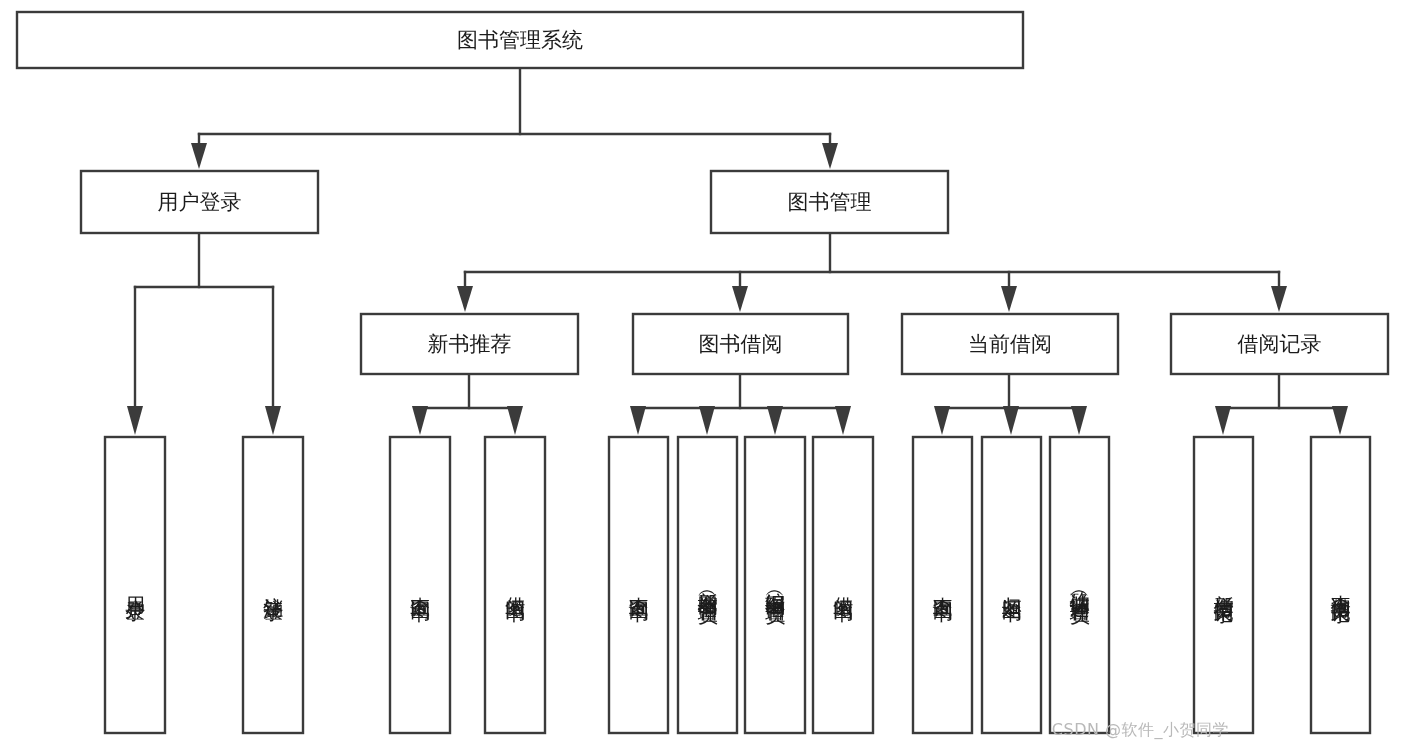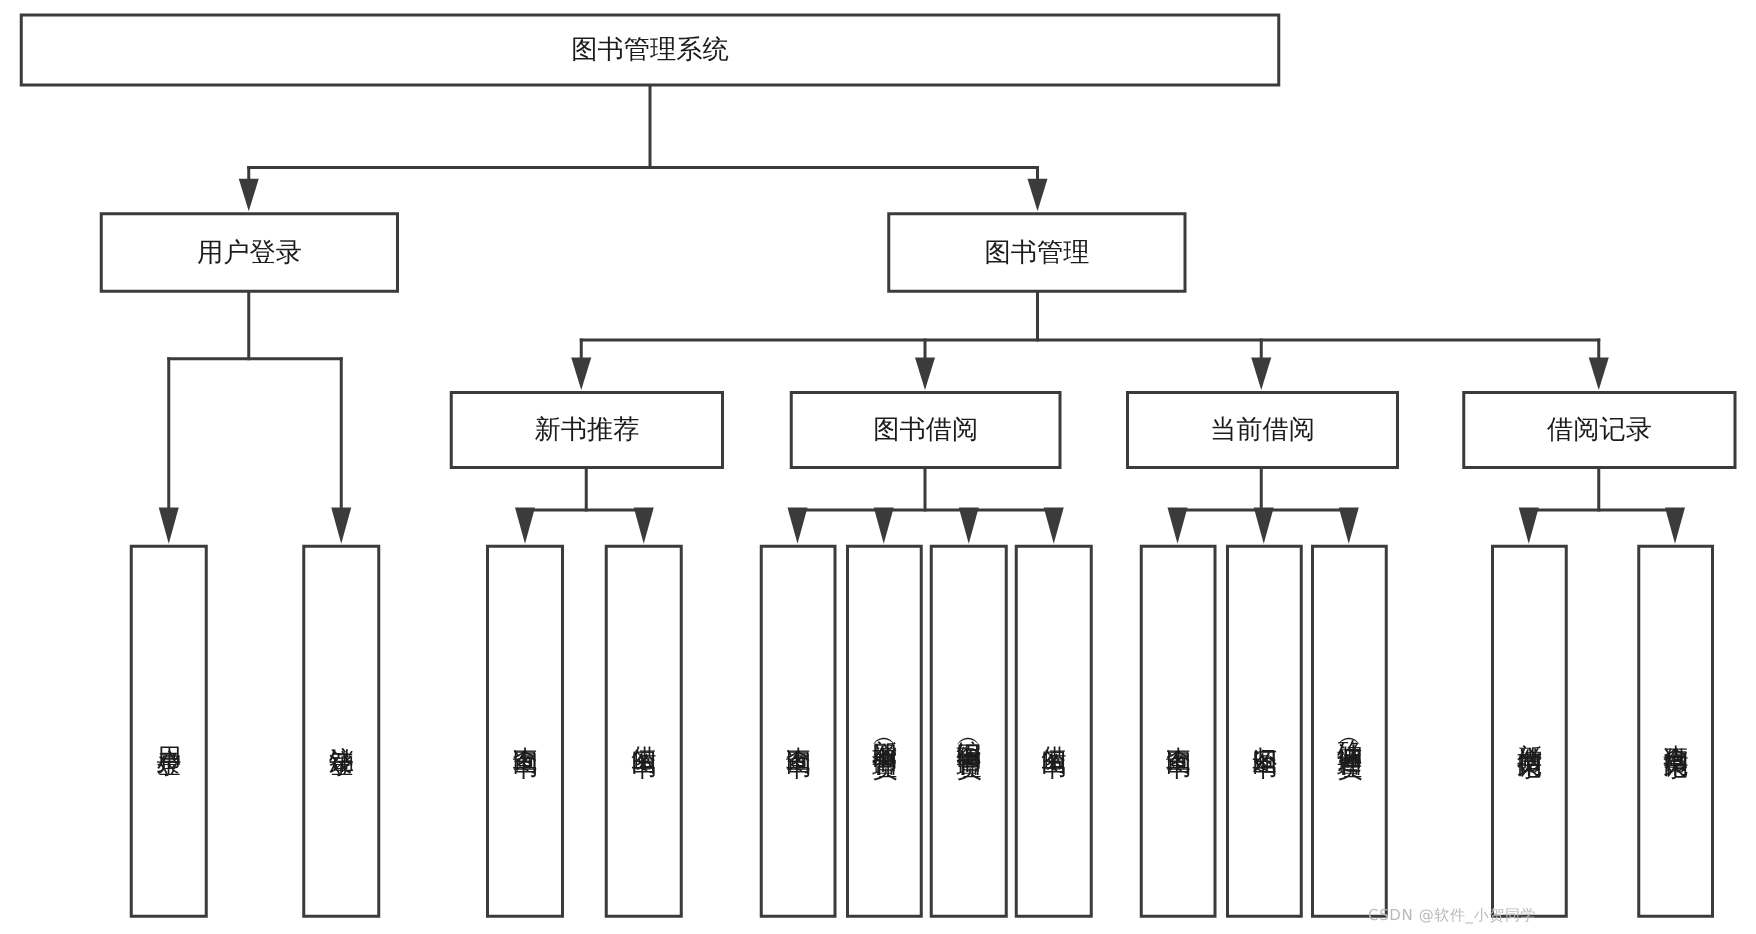--- a/index.html
+++ b/index.html
@@ -61,21 +61,21 @@
     letter-spacing: 2px;
     color: #1c1c1c;
     white-space: nowrap;
     pointer-events: none;
   }
   #watermark {
     position: absolute;
     right: 10px;
     bottom: 6px;
     font-family: "DejaVu Sans", "Liberation Sans", sans-serif;
-    font-size: 12px;
+    font-size: 16px;
     color: #b9b9b9;
     letter-spacing: 0.5px;
     user-select: none;
   }
 </style>
 </head>
 <body>
 
 <div id="diagram-root">
 

